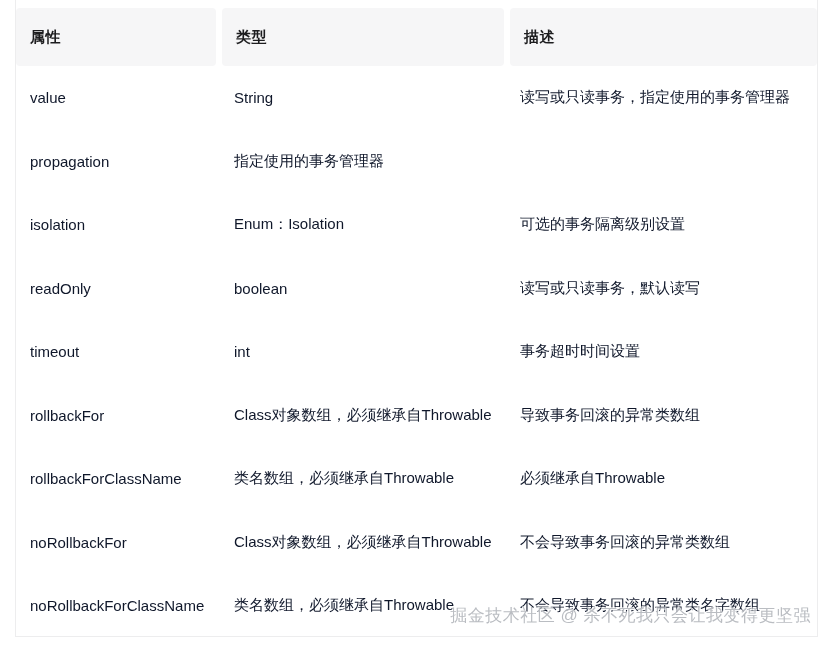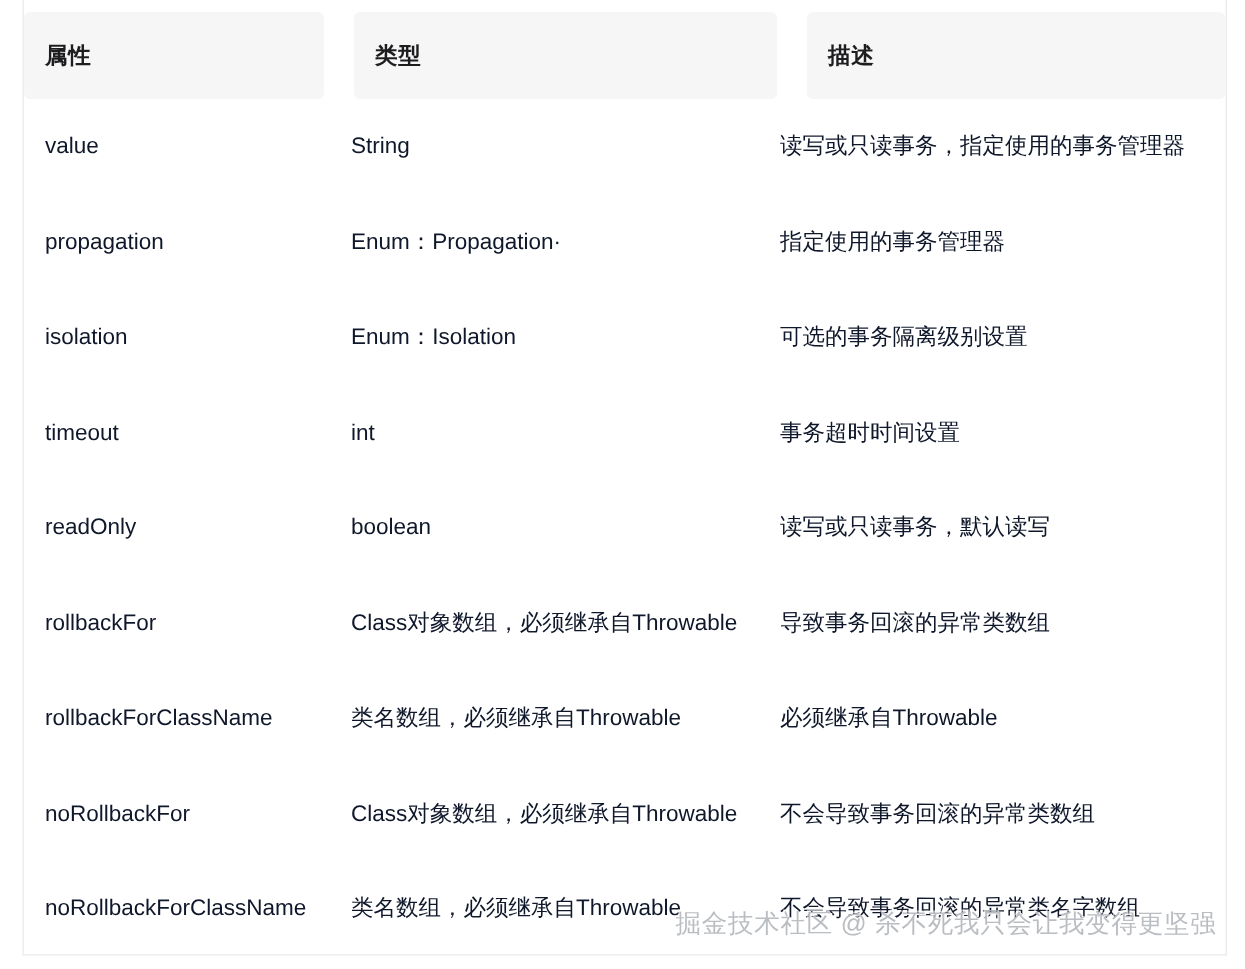--- a/index.html
+++ b/index.html
@@ -22,21 +22,21 @@
     width: 803px;
     height: 637px;
     border-left: 1px solid #ededee;
     border-right: 1px solid #ededee;
     border-bottom: 1px solid #ededee;
     background: #ffffff;
   }
   .thead {
     display: grid;
     grid-template-columns: 200px 282px 1fr;
-    column-gap: 20px;
+    column-gap: 6px;
     margin-top: 8px;
     height: 58px;
   }
   .th {
     background: #f6f6f7;
     border-radius: 4px;
     display: flex;
     align-items: center;
     padding-left: 14px;
     font-size: 15px;
@@ -85,37 +85,36 @@
     </div>
 
     <div class="tbody">
       <div class="tr">
         <div class="td">value</div>
         <div class="td">String</div>
         <div class="td">读写或只读事务，指定使用的事务管理器</div>
       </div>
       <div class="tr">
         <div class="td">propagation</div>
-        <div class="td">Enum：Propagation·</div>
         <div class="td">指定使用的事务管理器</div>
       </div>
       <div class="tr">
         <div class="td">isolation</div>
         <div class="td">Enum：Isolation</div>
         <div class="td">可选的事务隔离级别设置</div>
       </div>
       <div class="tr">
+        <div class="td">readOnly</div>
+        <div class="td">boolean</div>
+        <div class="td">读写或只读事务，默认读写</div>
+      </div>
+      <div class="tr">
         <div class="td">timeout</div>
         <div class="td">int</div>
         <div class="td">事务超时时间设置</div>
-      </div>
-      <div class="tr">
-        <div class="td">readOnly</div>
-        <div class="td">boolean</div>
-        <div class="td">读写或只读事务，默认读写</div>
       </div>
       <div class="tr">
         <div class="td">rollbackFor</div>
         <div class="td">Class对象数组，必须继承自Throwable</div>
         <div class="td">导致事务回滚的异常类数组</div>
       </div>
       <div class="tr">
         <div class="td">rollbackForClassName</div>
         <div class="td">类名数组，必须继承自Throwable</div>
         <div class="td">必须继承自Throwable</div>

